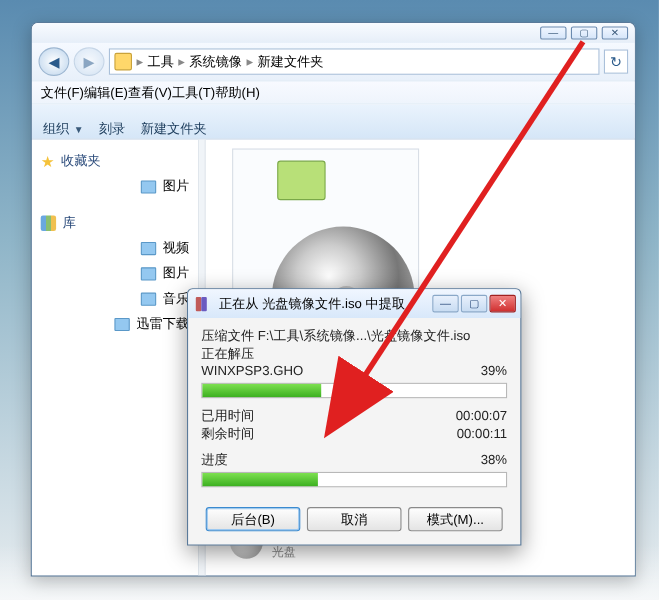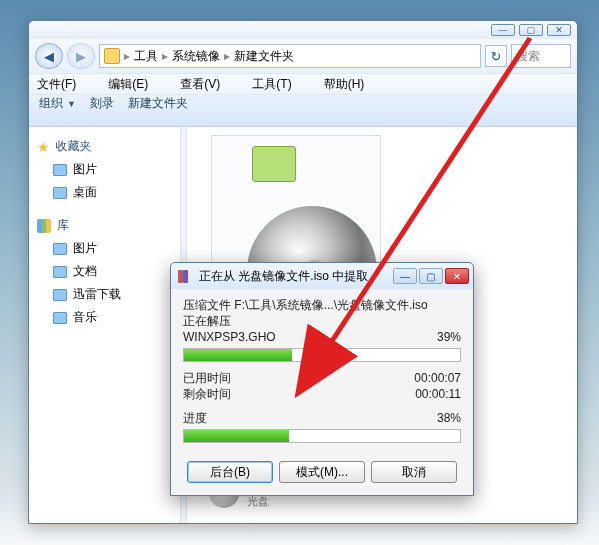--- a/index.html
+++ b/index.html
@@ -28,35 +28,35 @@
   .breadcrumb { flex:1; height:24px; border:1px solid #aac0da; background:#fff;
     display:flex; align-items:center; padding:0 4px; font-size:12px; gap:4px; }
   .bc-icon { width:16px; height:16px; background:#ffd76a; border:1px solid #c9a23a; border-radius:2px; }
   .bc-sep { color:#888; }
   .refresh { width:22px; height:22px; border:1px solid #aac0da; background:#fff;
     display:flex; align-items:center; justify-content:center; color:#2a5a8a; cursor:pointer; font-size:13px;}
   .searchbox { width:60px; height:24px; border:1px solid #aac0da; background:#fff;
     font-size:12px; color:#888; padding:0 4px; display:flex; align-items:center; overflow:hidden;}
   
   .menubar { height:22px; background:linear-gradient(#f8faff,#eef4fc); border-top:1px solid #dde8f4;
-    border-bottom:1px solid #dde8f4; display:flex; align-items:center; gap:32px; padding:0 8px; font-size:12px; }
+    border-bottom:1px solid #dde8f4; display:flex; align-items:center; gap:0; padding:0 8px; font-size:12px; }
   .menubar span { cursor:pointer; }
   
   .toolbar { height:32px; background:linear-gradient(#eaf3fd,#d5e6f7);
-    display:flex; align-items:flex-start; gap:14px; padding:0 10px; font-size:12px; color:#1a3a5a;
+    display:flex; align-items:flex-end; gap:14px; padding:0 10px; font-size:12px; color:#1a3a5a;
     border-bottom:1px solid #c0d2e6; }
   .toolbtn { cursor:pointer; display:flex; align-items:center; gap:4px; }
   .tri { font-size:9px; color:#3a5a7a; }
   .disc-sm { width:14px; height:14px; border-radius:50%; background:radial-gradient(circle at 35% 35%, #fff,#b0d070,#6a9030); }
   
   .body { display:flex; height: calc(100% - 18px - 34px - 22px - 32px); }
   .sidebar { width:152px; background:#fff; border-right:1px solid #e0e6ec; padding:8px 6px; font-size:12px; overflow:hidden;}
   .side-group { margin-bottom:10px; }
   .side-head { display:flex; align-items:center; gap:6px; color:#2a4a7a; padding:3px 2px; cursor:pointer;}
-  .side-item { display:flex; align-items:center; gap:6px; padding:3px 2px 3px 18px; cursor:pointer; }
+  .side-item { display:flex; align-items:center; gap:6px; padding:3px 2px 3px 18px; cursor:pointer;justify-content:flex-end; }
   .star { color:#f5c23a; font-size:14px; }
   .folder-i { width:14px; height:12px; background:#94c8f0; border:1px solid #5a98c8; border-radius:1px; }
   .folder-y { width:14px; height:12px; background:#ffe088; border:1px solid #c9a23a; border-radius:1px; }
   .lib-i { width:14px; height:14px; background:linear-gradient(90deg,#6aa8e0 33%,#8abf70 33% 66%,#f0c050 66%); border-radius:2px;}
   
   .content { flex:1; position:relative; background:#fff; }
   .splitbar { position:absolute; left:0; top:0; width:6px; height:100%; background:#f0f4f8; border-right:1px solid #e0e6ec; cursor:col-resize;}
   .splitdots { position:absolute; left:1px; top:42%; color:#9ab; font-size:8px; line-height:4px;}
   
   .thumb { position:absolute; left:30px; top:8px; width:170px; height:200px; border:1px solid #d8dee6; background:#fafcfe; }
@@ -124,23 +124,20 @@
     <div class="breadcrumb">
       <span class="bc-icon"></span>
       <span class="bc-sep">▸</span>
       <span>工具</span>
       <span class="bc-sep">▸</span>
       <span>系统镜像</span>
       <span class="bc-sep">▸</span>
       <span>新建文件夹</span>
     </div>
     <div class="refresh">↻</div>
-    <div class="searchbox">
-      <span>搜索</span>
-    </div>
   </div>
 
   <div class="menubar">
     <span>文件(F)</span>
     <span>编辑(E)</span>
     <span>查看(V)</span>
     <span>工具(T)</span>
     <span>帮助(H)</span>
   </div>
 
@@ -157,45 +154,41 @@
     <div class="sidebar">
       <div class="side-group">
         <div class="side-head">
           <span class="star">★</span>
           <span>收藏夹</span>
         </div>
         <div class="side-item">
             <span class="folder-i"></span>
             <span>图片</span>
           </div>
-        <div class="side-item">
-            <span class="folder-i"></span>
-            <span>桌面</span>
-          </div>
       </div>
       <div class="side-group">
         <div class="side-head">
           <span class="lib-i"></span>
           <span>库</span>
         </div>
         <div class="side-item">
             <span class="folder-i"></span>
+            <span>视频</span>
+          </div>
+        <div class="side-item">
+            <span class="folder-i"></span>
             <span>图片</span>
           </div>
         <div class="side-item">
             <span class="folder-i"></span>
-            <span>文档</span>
+            <span>音乐</span>
           </div>
         <div class="side-item">
             <span class="folder-i"></span>
             <span>迅雷下载</span>
-          </div>
-        <div class="side-item">
-            <span class="folder-i"></span>
-            <span>音乐</span>
           </div>
       </div>
     </div>
 
     <div class="content">
       <div class="splitbar">
           <div class="splitdots">•<br>•<br>•</div>
         </div>
       <div class="thumb">
         <div class="thumb-fold"></div>
@@ -248,22 +241,22 @@
     <div class="row">
       <span>进度</span>
       <span>38%</span>
     </div>
     <div class="pbar">
       <div class="pbar-fill" id="pb2" style="width: 38%;"></div>
     </div>
   </div>
   <div class="dlg-buttons">
     <button class="btn primary">后台(B)</button>
+    <button class="btn">取消</button>
     <button class="btn">模式(M)...</button>
-    <button class="btn">取消</button>
   </div>
 </div>
 
 <svg class="arrow-svg">
   <defs>
     <marker id="ah" markerWidth="14" markerHeight="12" refX="12" refY="6" orient="auto">
       <path d="M0,0 L14,6 L0,12 Z" fill="#e02020"></path>
     </marker>
   </defs>
   <line x1="530" y1="38" x2="300" y2="390" stroke="#e02020" stroke-width="5" marker-end="url(#ah)"></line>

